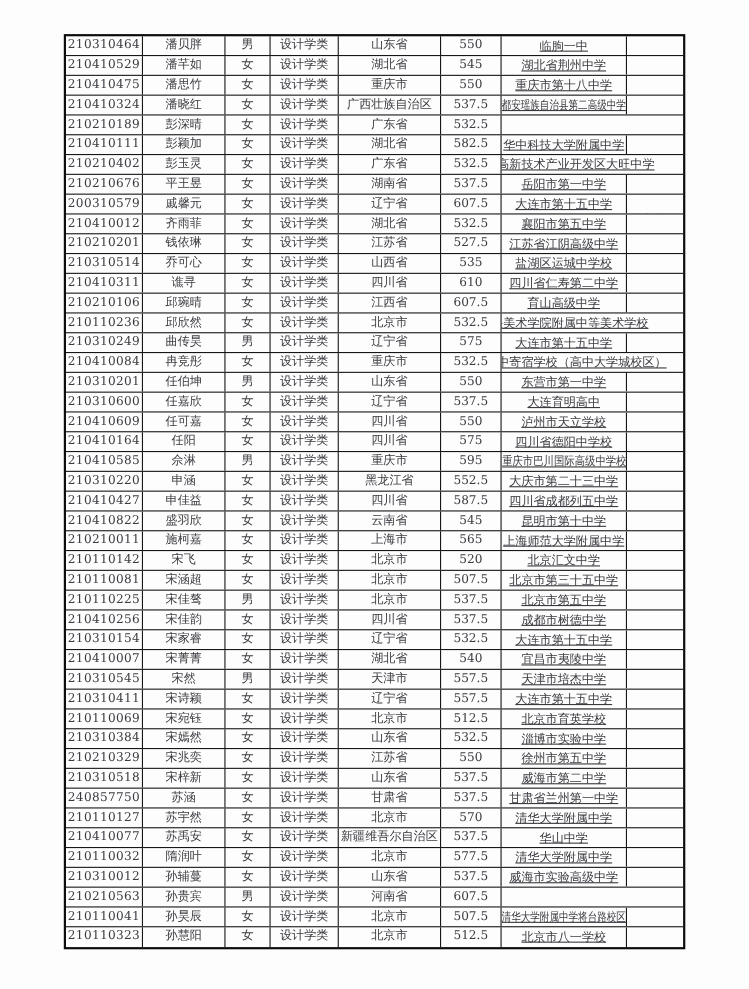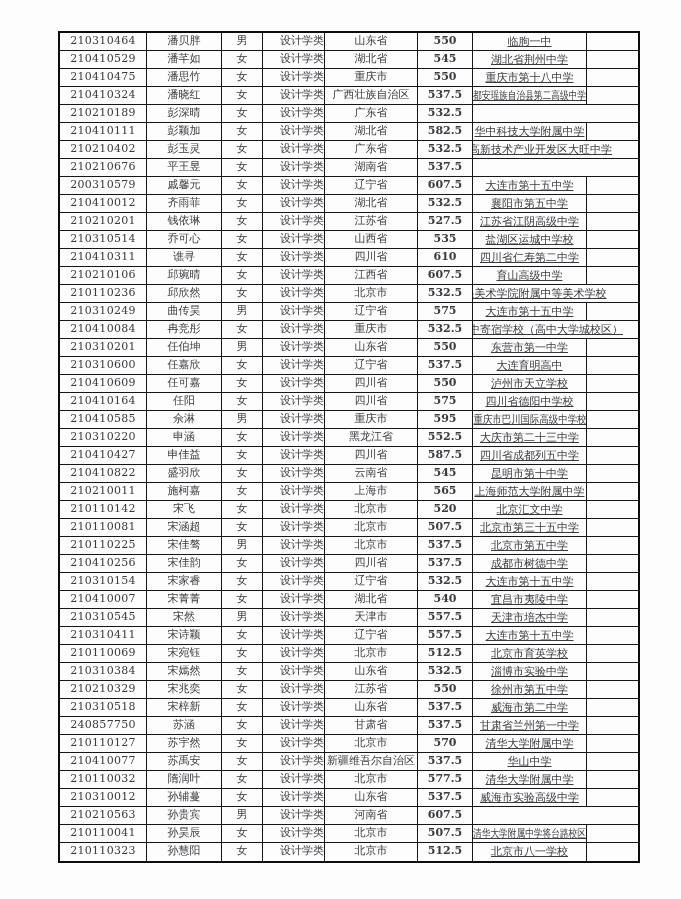--- a/index.html
+++ b/index.html
@@ -21,26 +21,26 @@
     border-bottom: 1px solid #161616;
   }
   .row:last-child { border-bottom: none; }
   .cell {
     box-sizing: border-box; height: 100%;
     border-right: 1px solid #161616;
     font-size: 11px; line-height: 16px;
     text-align: center; white-space: nowrap; overflow: hidden;
     color: #3a3a40;
   }
-  .c-id       { width: 87px; letter-spacing: 0.3px; }
+  .c-id       { width: 70px; letter-spacing: 0.3px; }
   .c-name     { width: 75px; }
   .c-gender   { width: 41px; }
-  .c-category { width: 62px; text-align: right; }
+  .c-category { width: 62px; }
   .c-province { width: 93px; }
-  .c-score    { width: 55px; font-weight: bold; }
+  .c-score    { width: 55px; }
   .schoolwrap {
     position: relative; display: flex; width: 165px; height: 100%;
     overflow: hidden;
   }
   .c-school {
     width: 114px; overflow: visible;
     display: flex; justify-content: center; align-items: center; text-decoration: underline;
   }
   .school-text {
     display: block; white-space: nowrap; flex: 0 0 auto;
@@ -152,20 +152,26 @@
     </div>
   </div>
 
   <div class="row">
     <div class="cell c-id">210210676</div>
     <div class="cell c-name">平王昱</div>
     <div class="cell c-gender">女</div>
     <div class="cell c-category">设计学类</div>
     <div class="cell c-province">湖南省</div>
     <div class="cell c-score">537.5</div>
+    <div class="schoolwrap">
+      <div class="cell c-school">
+        <span class="school-text">岳阳市第一中学</span>
+      </div>
+      <div class="cell c-remark"></div>
+    </div>
   </div>
 
   <div class="row">
     <div class="cell c-id">200310579</div>
     <div class="cell c-name">戚馨元</div>
     <div class="cell c-gender">女</div>
     <div class="cell c-category">设计学类</div>
     <div class="cell c-province">辽宁省</div>
     <div class="cell c-score">607.5</div>
     <div class="schoolwrap">

